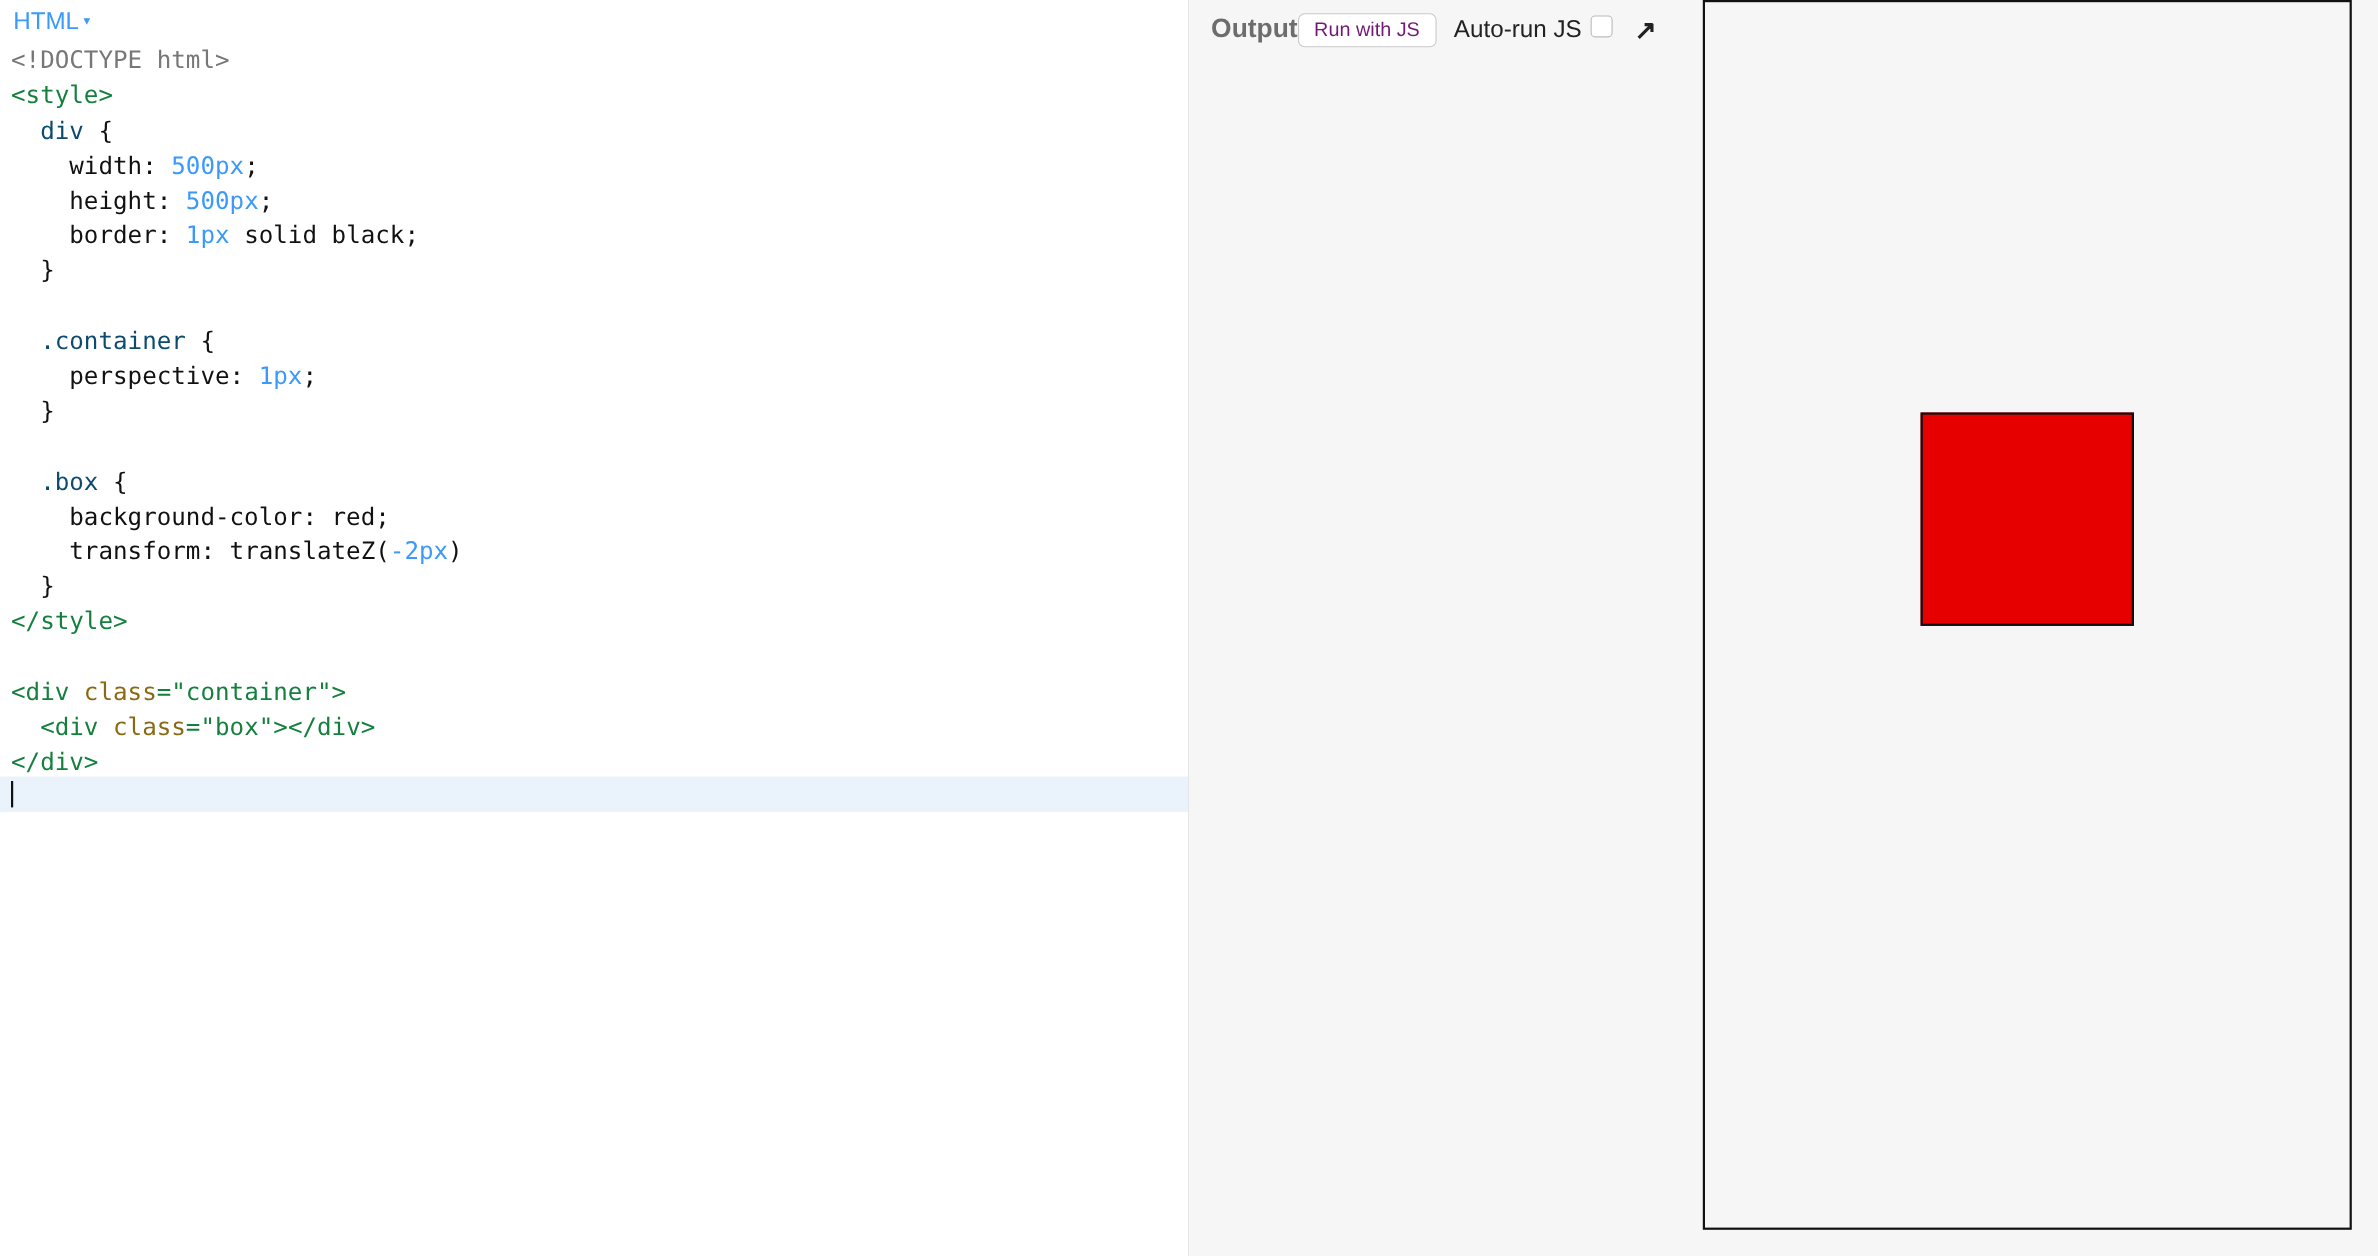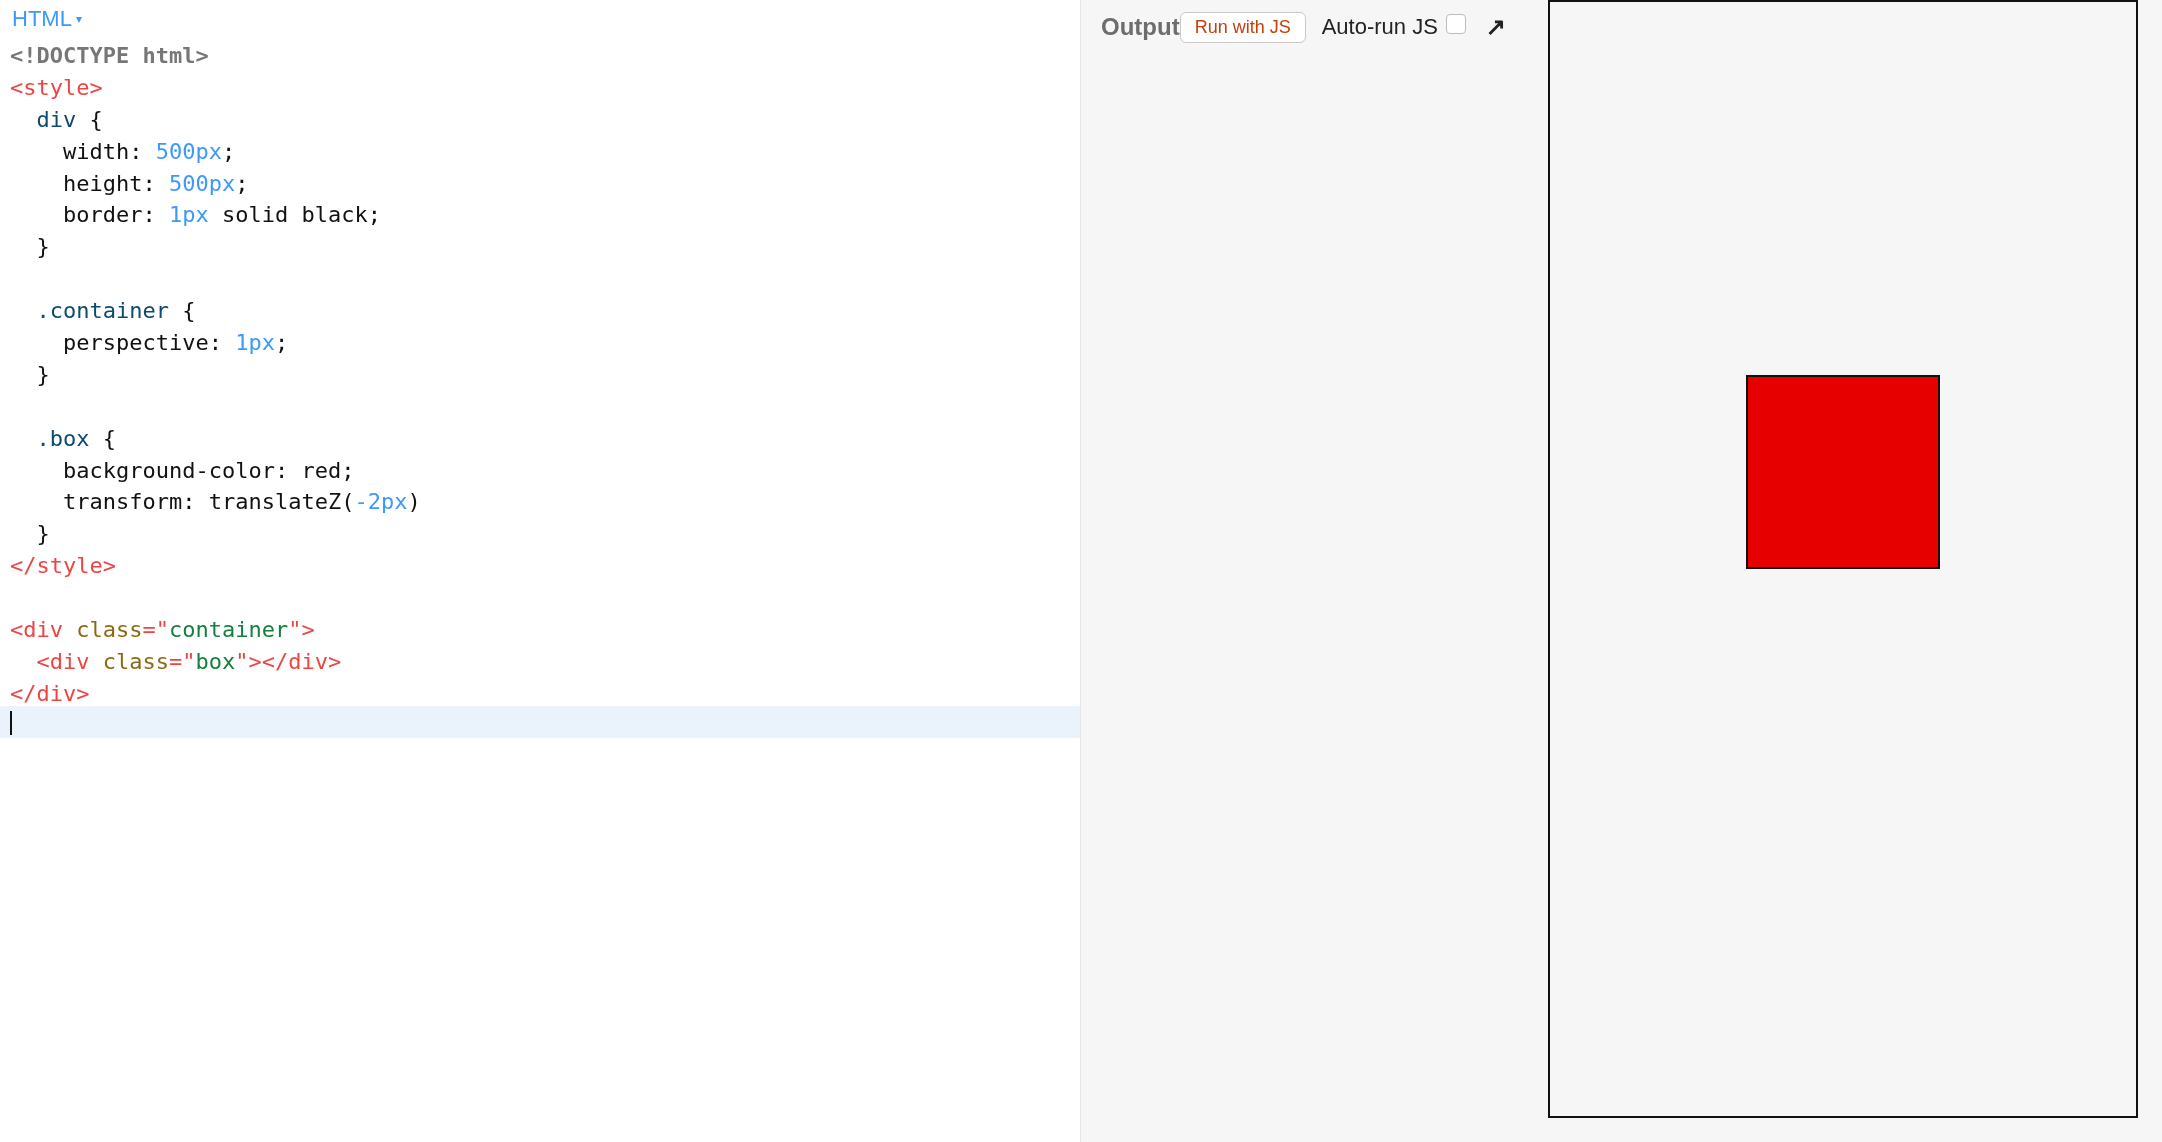--- a/index.html
+++ b/index.html
@@ -43,22 +43,22 @@
     font-size: 22px;
     line-height: 1.45;
     padding: 4px 10px 0 10px;
     white-space: pre;
     color: #111;
     position: relative;
     overflow: hidden;
   }
 
   
-  .tok-tag { color: #ef4444; }     
-  .tok-doctype { color: #777; font-weight: bold; }
+  .tok-tag { color: #15803d; }     
+  .tok-doctype { color: #777; }
   .tok-sel { color: #0c4a6e; }
   .tok-prop { color: #111; }
   .tok-num { color: #3b99fc; }
   .tok-str { color: #15803d; }
   .tok-attr{ color: #8b6914; margin-top: 43px; }
   .tok-plain{ color:#111; }
 
   .cursor-line {
     position: absolute;
     left: 0; right: 0;
@@ -85,21 +85,21 @@
   }
   .right-header-right {
     display:flex; align-items:center; gap:16px;
   }
   .run-btn {
     font-size: 18px;
     padding: 4px 14px;
     border: 1px solid #c9c9c9;
     border-radius: 6px;
     background: #fff;
-    color: #c2410c;
+    color: #701a75;
     cursor: pointer;
   }
   .autorun {
     display:flex; gap:8px;
     font-size: 22px; color:#222;
   }
   .autorun-check {
     width:20px; height:20px; border:1px solid #bbb; border-radius:4px; background:#fff;
   }
   .popout {

